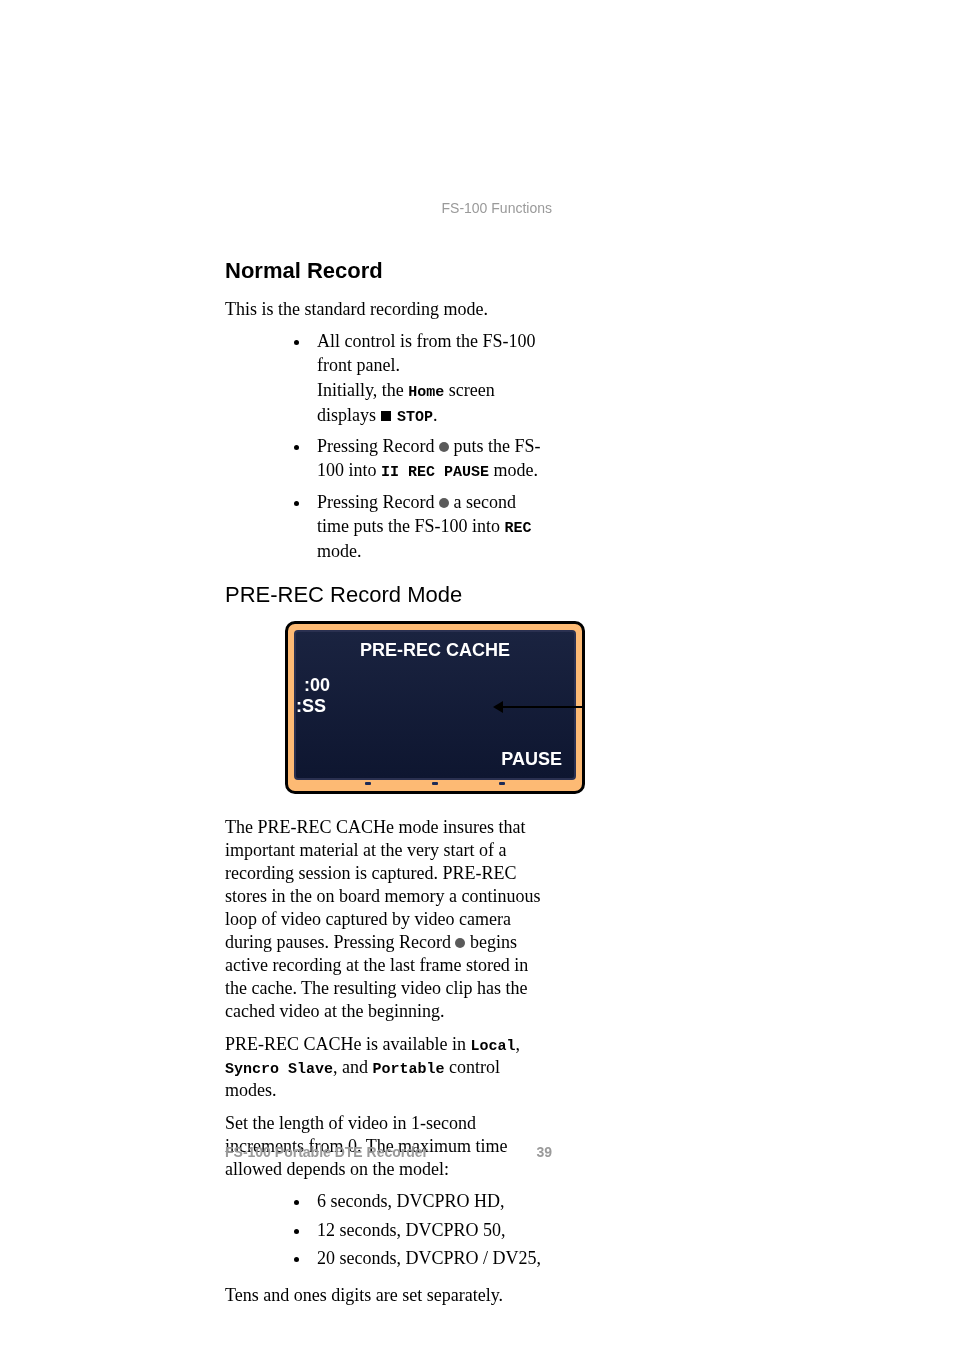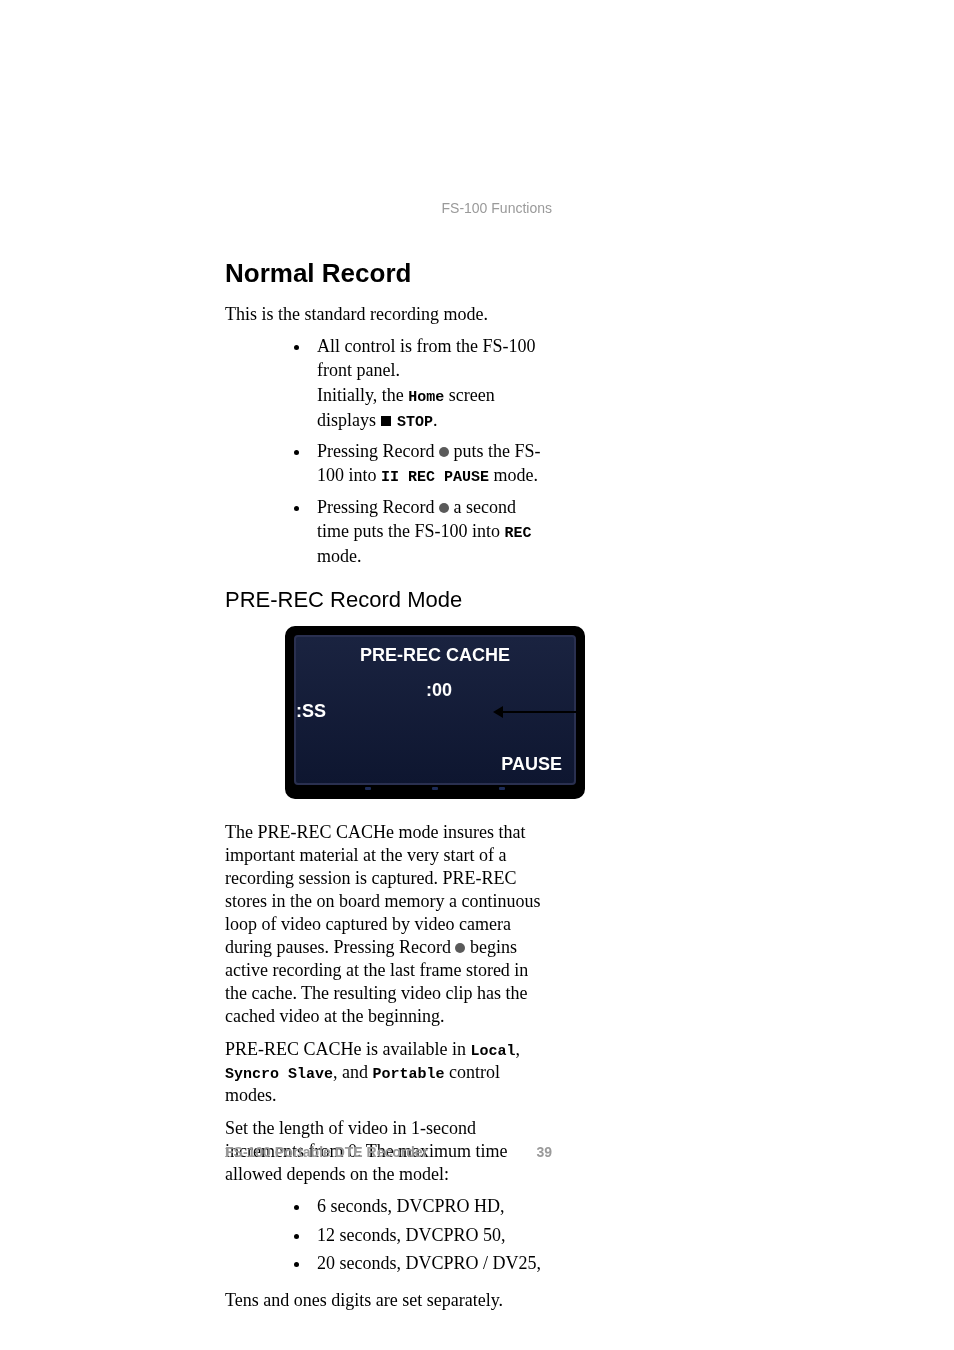--- a/index.html
+++ b/index.html
@@ -24,21 +24,21 @@
     font-family: Arial, Helvetica, sans-serif;
     font-size: 14px;
     color: #9a9a9a;
   }
   .content {
     margin-top: 58px;
   }
   h2.section {
     font-family: Arial, Helvetica, sans-serif;
     font-weight: 700;
-    font-size: 26px;
+    font-size: 22px;
     margin: 0 0 14px 0;
   }
   p.body {
     font-size: 18px;
     line-height: 1.28;
     margin: 0 0 8px 0;
   }
   ul.bullets {
     list-style: disc;
     margin: 6px 0 18px 0;
@@ -97,42 +97,41 @@
     gap: 0;
     margin: 0 0 22px 60px;
   }
   .lcd-wrap {
     width: 300px;
   }
   .lcd-outer {
     border: 3px solid #000;
     border-radius: 10px;
     padding: 6px;
-    background: #000000;
+    background: #fdba74;
     box-sizing: border-box;
     width: 300px;
   }
   .lcd-inner {
     background: linear-gradient(to bottom, #1a2340 0%, #0e1630 100%);
     border: 2px solid #2a3050;
     border-radius: 4px;
     height: 150px;
     position: relative;
     font-family: Arial, Helvetica, sans-serif;
     color: #fff;
     box-sizing: border-box;
   }
   .lcd-title {
     text-align: center;
     font-weight: 700;
     font-size: 18px;
     padding-top: 8px;
   }
   .lcd-value1 {
-    text-align: center;
     font-weight: 700;
     font-size: 18px;
     margin-top: 14px;
     margin-left: 8px;
   }
   .lcd-value2 {
     text-align: left;
     font-weight: 700;
     font-size: 18px;
   }

